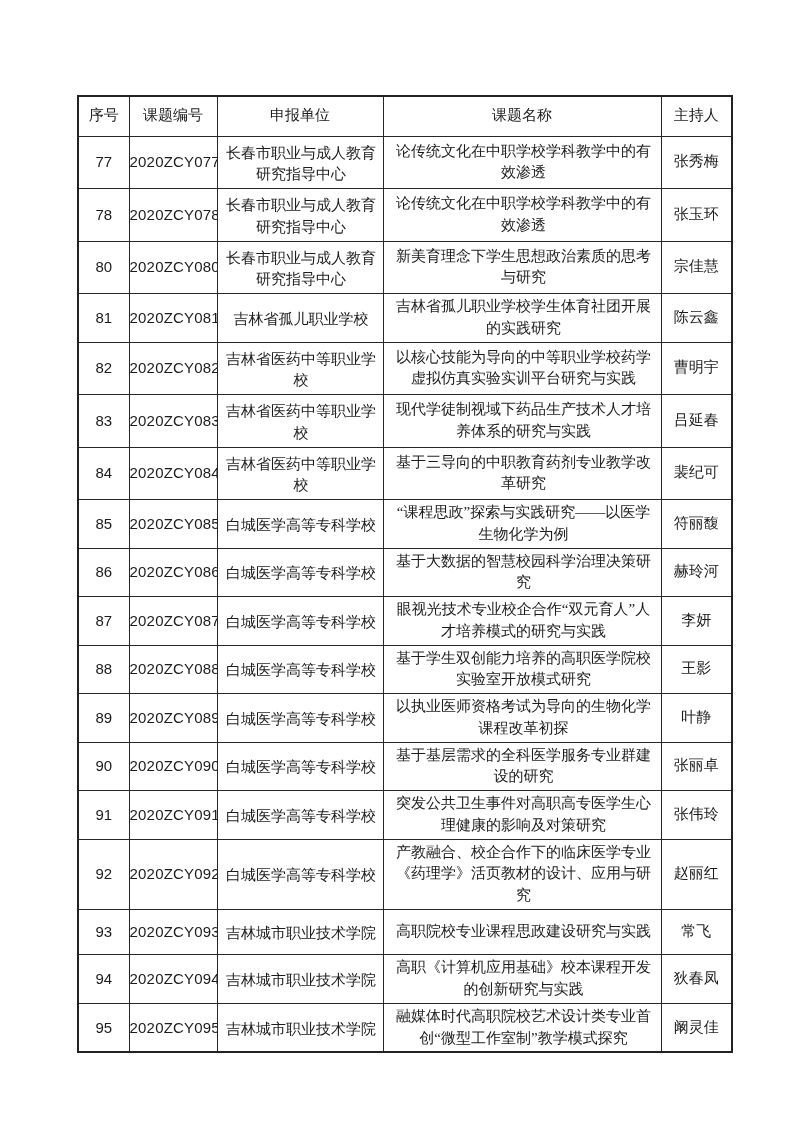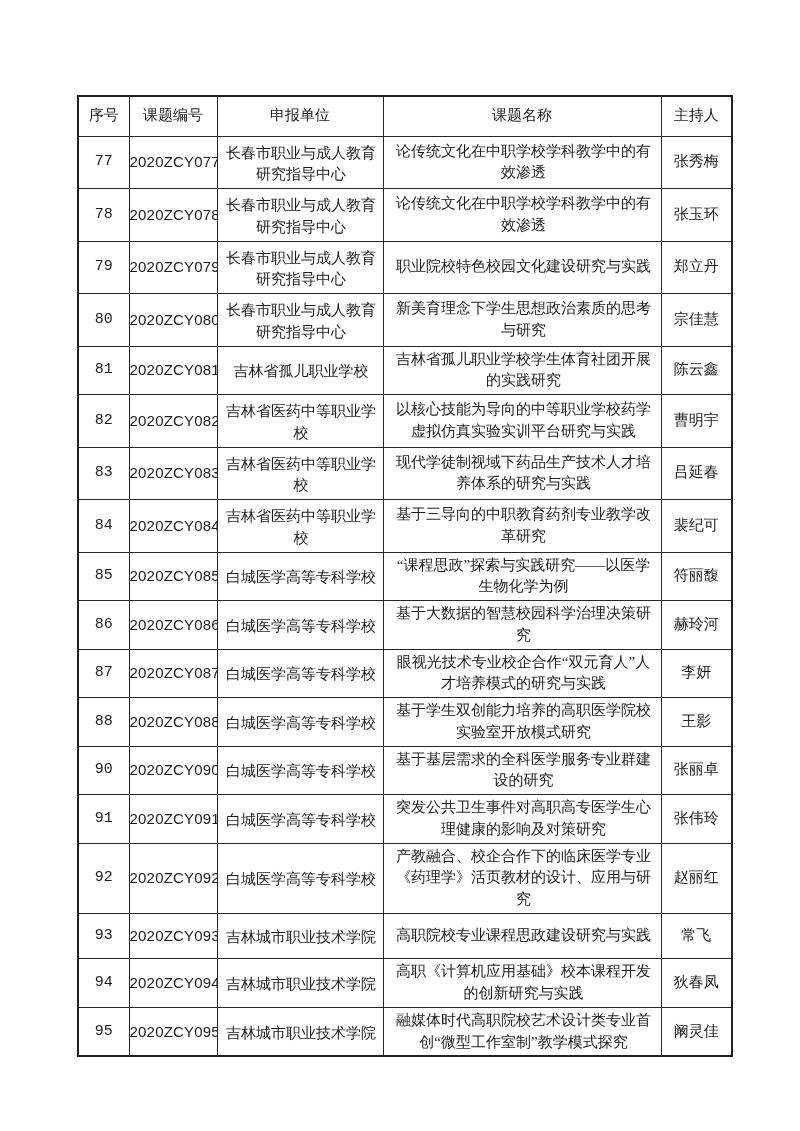--- a/index.html
+++ b/index.html
@@ -34,21 +34,21 @@
     overflow: hidden;
   }
   table.projects thead th { height: 40px; }
   table.projects tbody td { height: 45.5px; }
   col.w-serial { width: 51px; }
   col.w-code   { width: 88px; }
   col.w-unit   { width: 166px; }
   col.w-title  { width: 278px; }
   col.w-leader { width: 71px; }
   td.c-serial {
-    font-family: Liberation Mono, monospace;
+    font-family: Liberation Sans, sans-serif;
     font-size: 13.5px;
   }
   td.c-code {
     font-family: "Liberation Sans", "DejaVu Sans", sans-serif;
     font-size: 13.5px;
     letter-spacing: 0.2px;
   }
   td.c-unit {
     text-align: left;
     padding: 6px 4px 2px 6px;
@@ -91,27 +91,20 @@
           <td class="c-leader">张秀梅</td>
         </tr>
         <tr>
           <td class="c-serial">78</td>
           <td class="c-code">2020ZCY078</td>
           <td class="c-unit">长春市职业与成人教育研究指导中心</td>
           <td class="c-title">论传统文化在中职学校学科教学中的有效渗透</td>
           <td class="c-leader">张玉环</td>
         </tr>
         <tr>
-          <td class="c-serial">79</td>
-          <td class="c-code">2020ZCY079</td>
-          <td class="c-unit">长春市职业与成人教育研究指导中心</td>
-          <td class="c-title">职业院校特色校园文化建设研究与实践</td>
-          <td class="c-leader">郑立丹</td>
-        </tr>
-        <tr>
           <td class="c-serial">80</td>
           <td class="c-code">2020ZCY080</td>
           <td class="c-unit">长春市职业与成人教育研究指导中心</td>
           <td class="c-title">新美育理念下学生思想政治素质的思考与研究</td>
           <td class="c-leader">宗佳慧</td>
         </tr>
         <tr>
           <td class="c-serial">81</td>
           <td class="c-code">2020ZCY081</td>
           <td class="c-unit">吉林省孤儿职业学校</td>
@@ -161,20 +154,27 @@
           <td class="c-leader">李妍</td>
         </tr>
         <tr>
           <td class="c-serial">88</td>
           <td class="c-code">2020ZCY088</td>
           <td class="c-unit">白城医学高等专科学校</td>
           <td class="c-title">基于学生双创能力培养的高职医学院校实验室开放模式研究</td>
           <td class="c-leader">王影</td>
         </tr>
         <tr>
+          <td class="c-serial">89</td>
+          <td class="c-code">2020ZCY089</td>
+          <td class="c-unit">白城医学高等专科学校</td>
+          <td class="c-title">以执业医师资格考试为导向的生物化学课程改革初探</td>
+          <td class="c-leader">叶静</td>
+        </tr>
+        <tr>
           <td class="c-serial">90</td>
           <td class="c-code">2020ZCY090</td>
           <td class="c-unit">白城医学高等专科学校</td>
           <td class="c-title">基于基层需求的全科医学服务专业群建设的研究</td>
           <td class="c-leader">张丽卓</td>
         </tr>
         <tr>
           <td class="c-serial">91</td>
           <td class="c-code">2020ZCY091</td>
           <td class="c-unit">白城医学高等专科学校</td>

